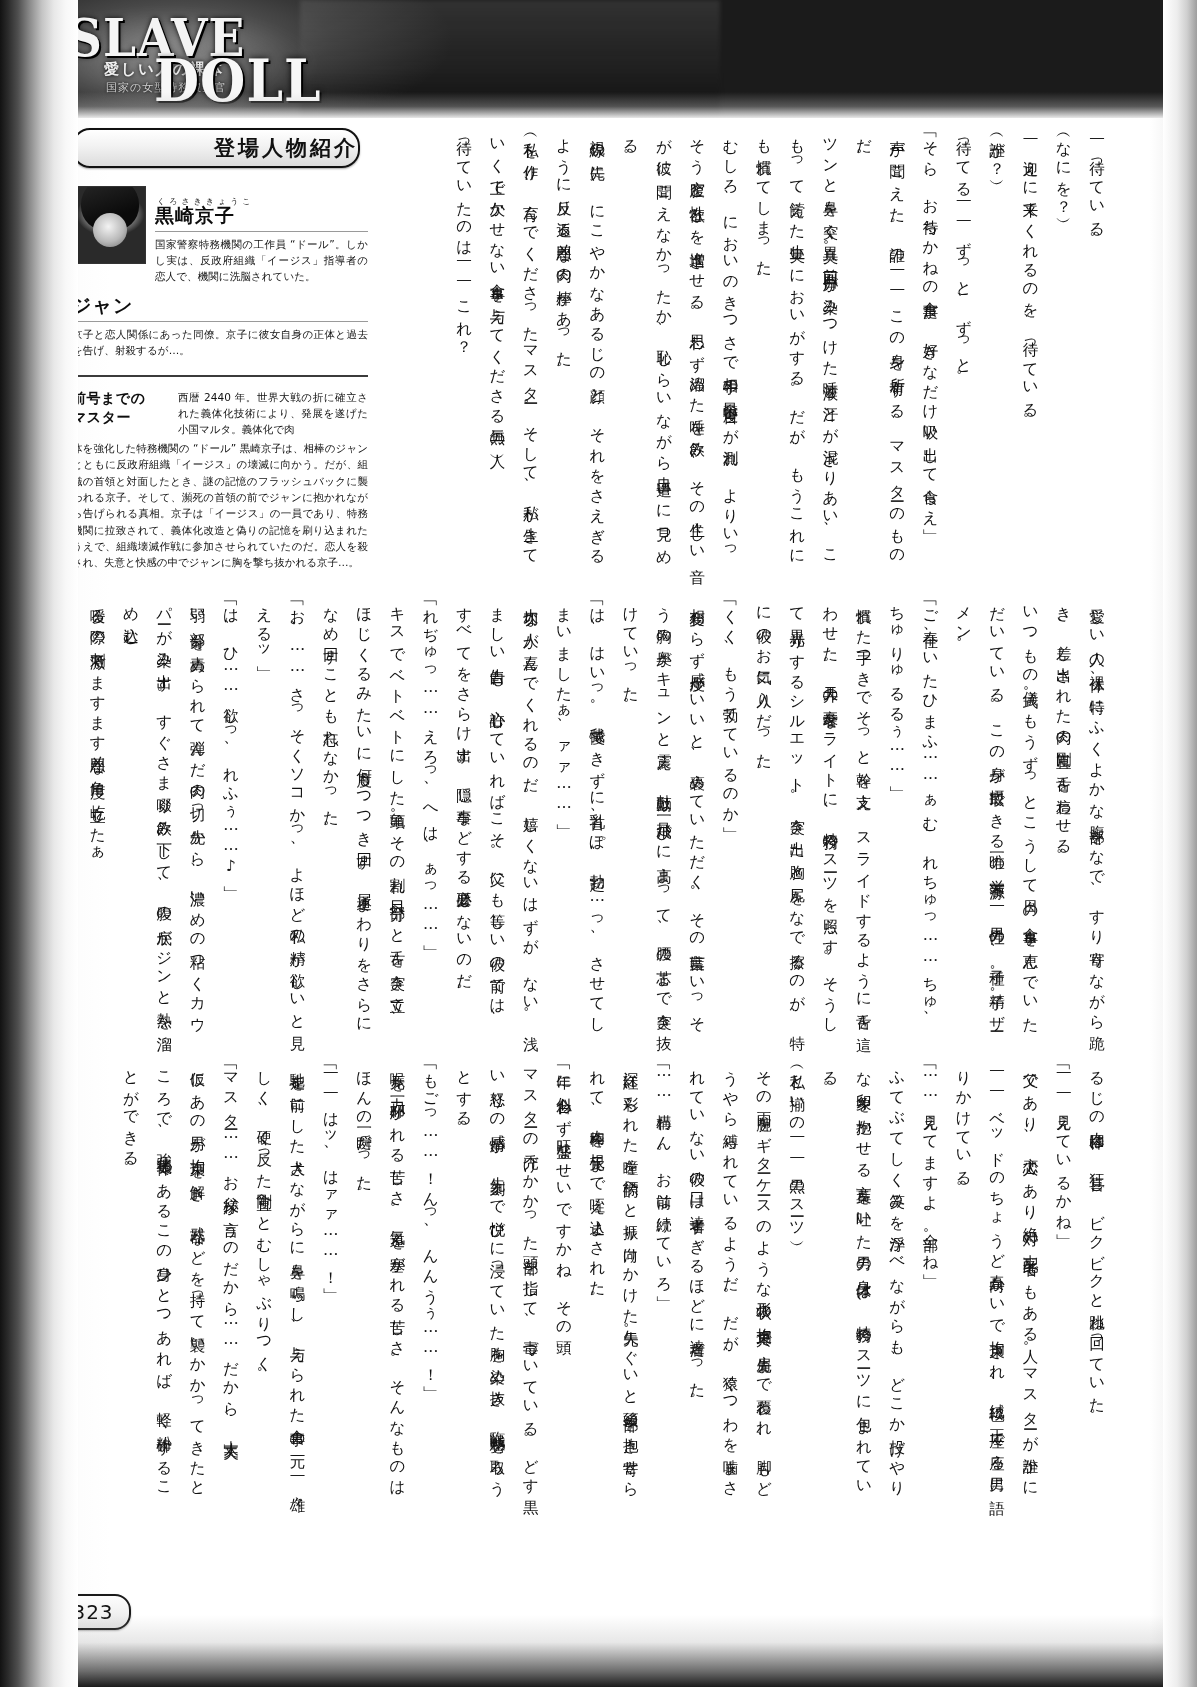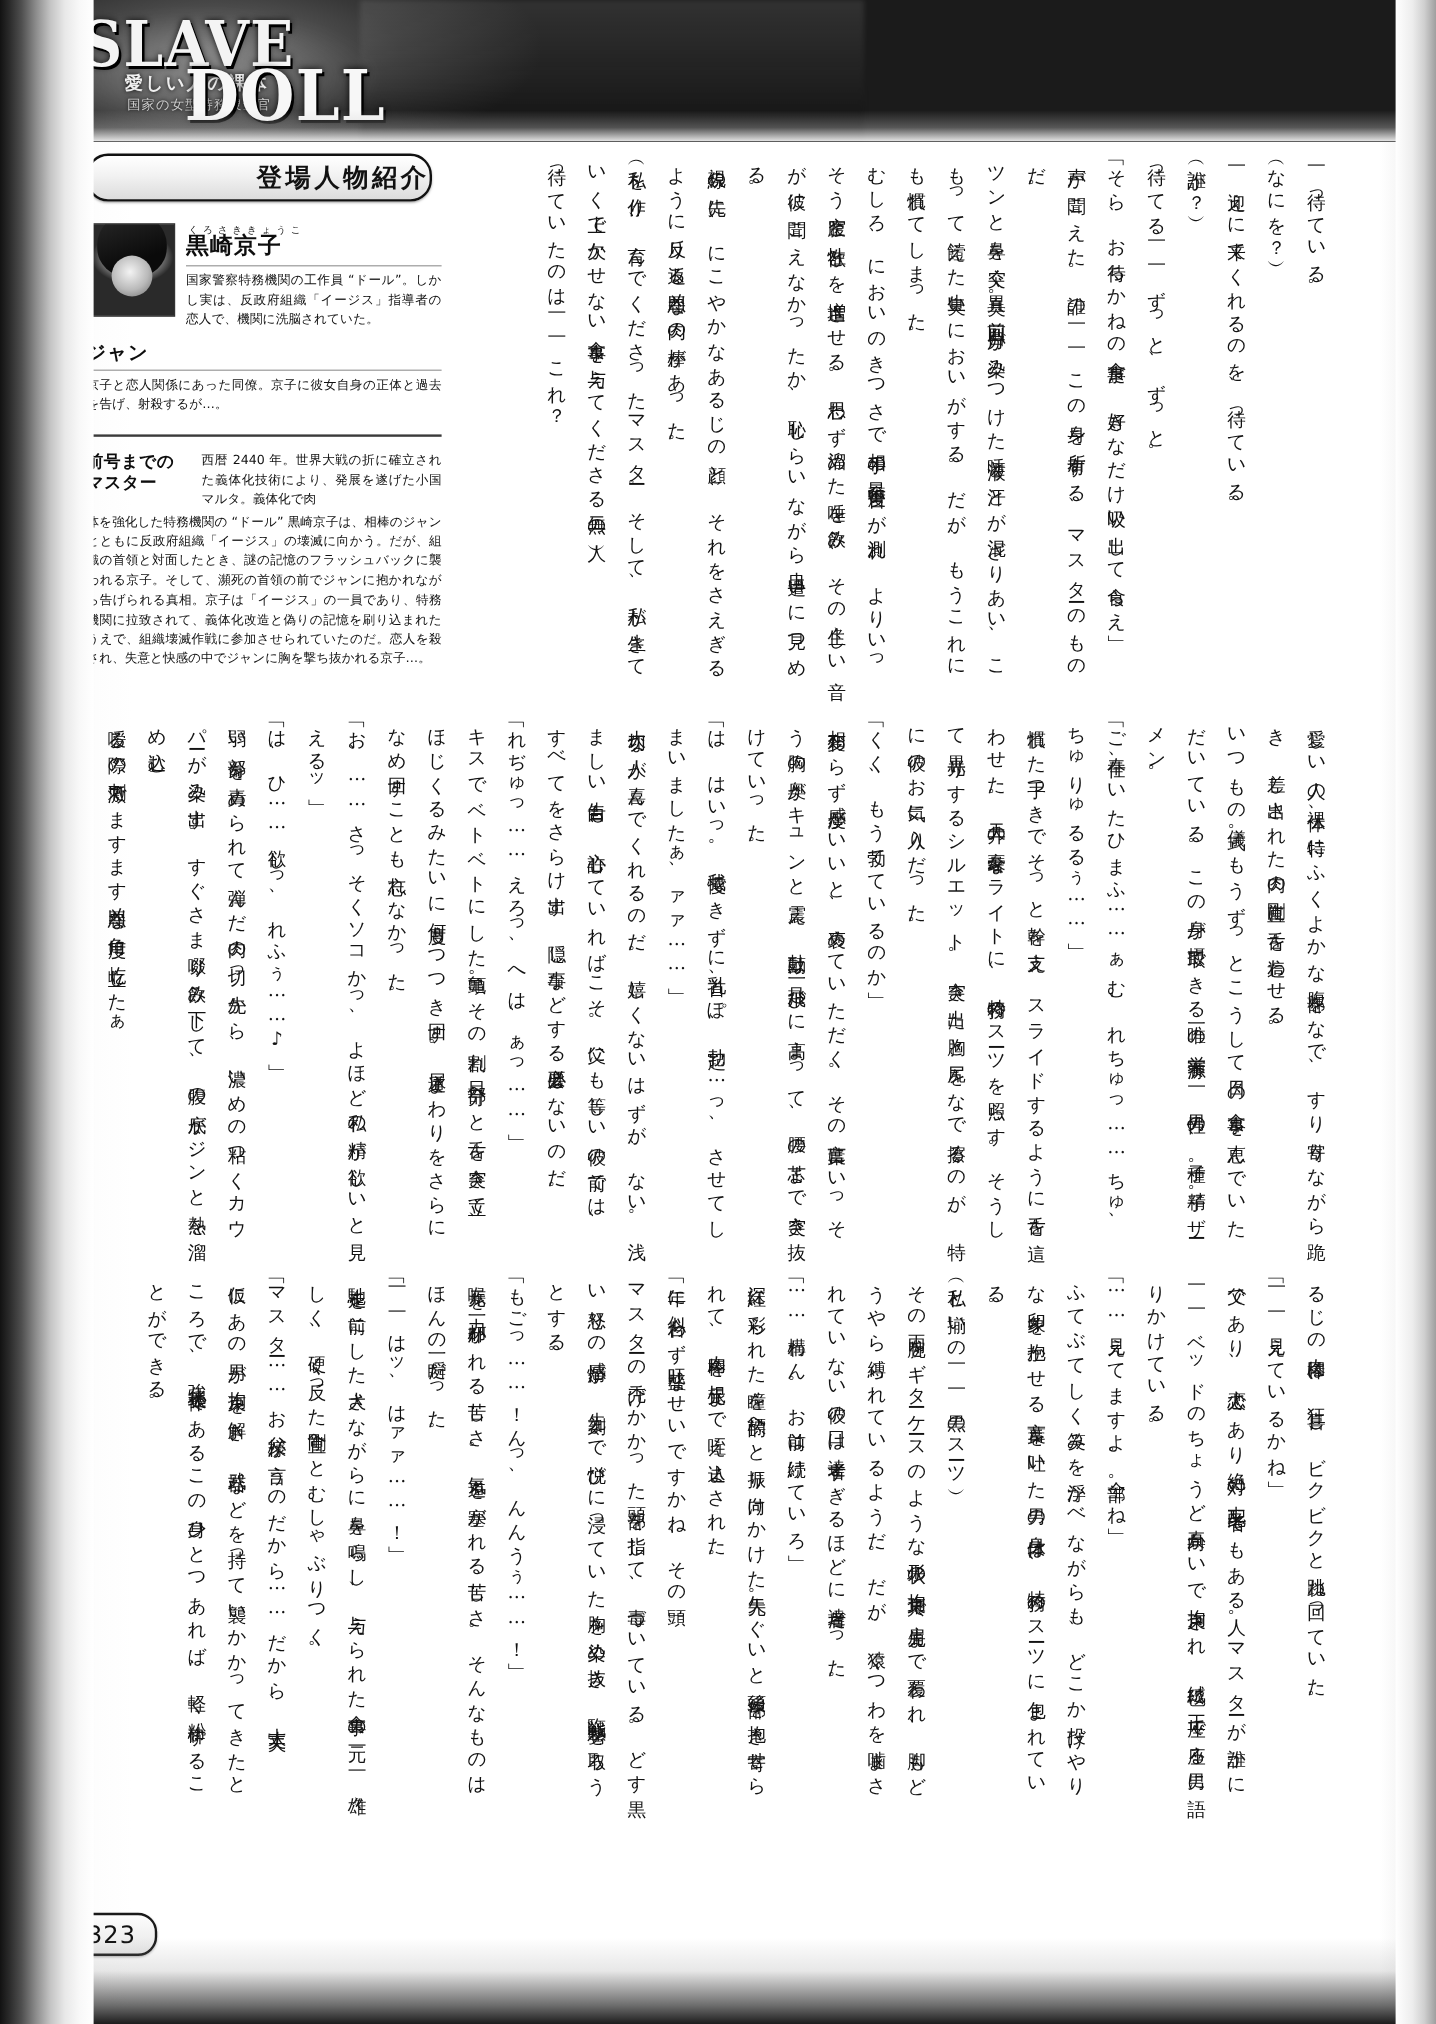--- a/index.html
+++ b/index.html
@@ -90,37 +90,37 @@
     background:linear-gradient(160deg,#2a2a2a,#0a0a0a 70%);
   }
   .portrait:after{
     content:"";position:absolute;left:20px;top:26px;width:34px;height:34px;
     border-radius:50%;
     background:radial-gradient(circle at 45% 40%,#f3f3f3,#b9b9b9 55%,#6b6b6b 100%);
   }
   .char-right{flex:1;min-width:0;}
   .ruby{
     font-family:"DejaVu Sans","Liberation Sans",sans-serif;
-    font-size:8px;letter-spacing:4px;color:#1a1a1a;margin-left:2px;
+    font-size:8px;letter-spacing:4px;color:#1a1a1a;margin-left:2px;margin-top:10px;
   }
   .char-name{
     font-family:"DejaVu Sans","Liberation Sans",sans-serif;
     font-weight:700;font-size:19px;letter-spacing:1px;color:#0d0d0d;
     line-height:1.05;margin-top:-1px;
   }
   .rule{border:0;border-top:1px solid #9a9a9a;margin:5px 0 5px 0;}
   .char-desc{
     font-family:"DejaVu Sans","Liberation Sans",sans-serif;
     font-size:10.5px;line-height:1.52;color:#111;
     letter-spacing:.1px;text-align:justify;
   }
   .char2{margin-top:12px;}
-  .char2 .char-name{font-size:16px;}
+  .char2 .char-name{font-size:19px;}
   .thick-rule{border:0;border-top:2px solid #3b3b3b;margin:16px 0 12px 0;}
-  .syn{display:flex;}
+  .syn{display:flex;gap:10px;}
   .syn-label{
     flex:0 0 96px;
     font-family:"DejaVu Sans","Liberation Sans",sans-serif;
     font-weight:700;font-size:14px;line-height:1.35;color:#0d0d0d;letter-spacing:.5px;
   }
   .syn-body{
     font-family:"DejaVu Sans","Liberation Sans",sans-serif;
     font-size:10.5px;line-height:1.56;color:#111;text-align:justify;
   }
   .syn-flow{

